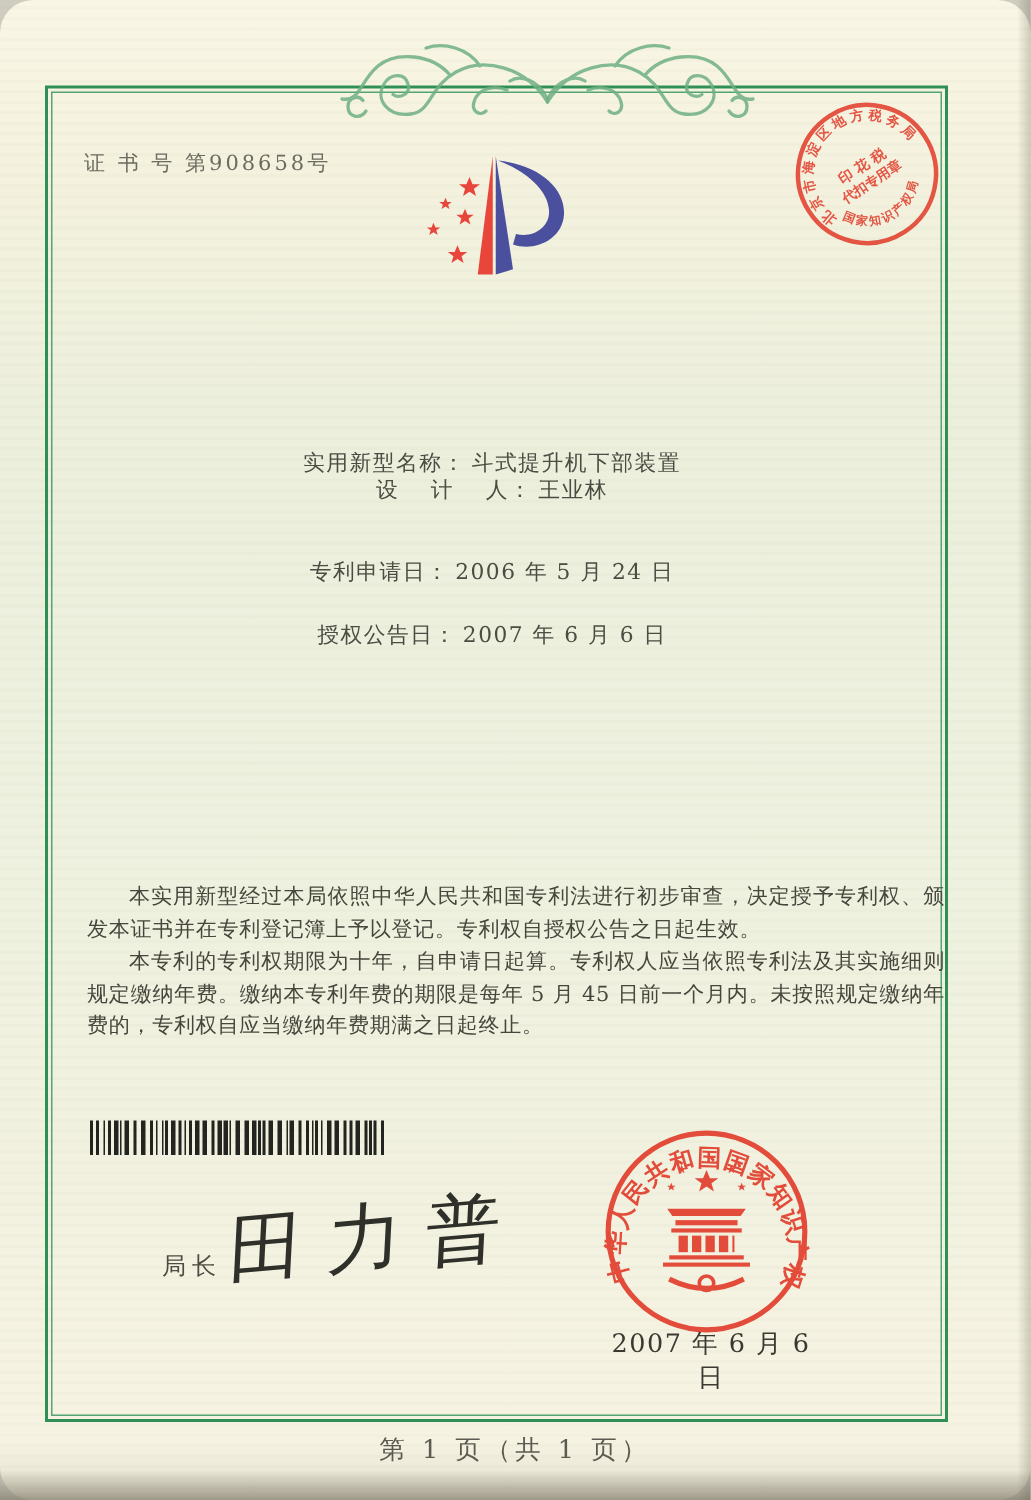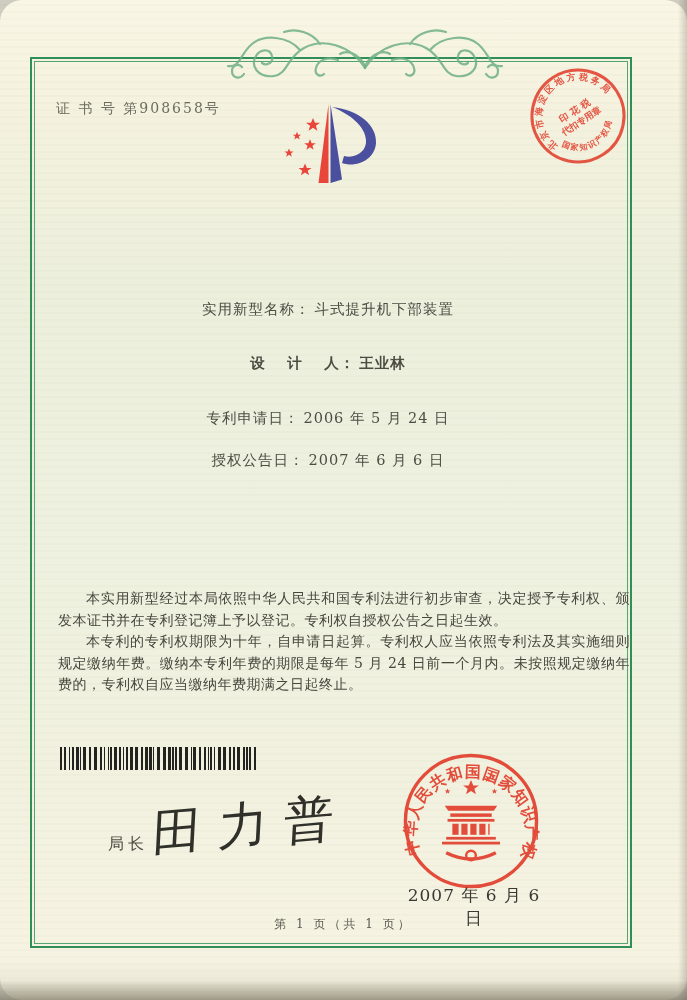--- a/index.html
+++ b/index.html
@@ -29,21 +29,21 @@
     border:2px solid var(--border-green);}
   .frame-inner{position:absolute;inset:2px;border:1px solid #55a573;}
   .flourish{position:absolute;left:198px;top:16px;width:334px;height:82px;}
   .cert-no{position:absolute;left:56px;top:100px;font-size:14px;color:#6b6b60;
     letter-spacing:2px;font-family:"DejaVu Serif",serif;}
   .logo{position:absolute;left:272px;top:92px;width:152px;height:108px;}
   .title{position:absolute;left:0;width:687px;top:208px;text-align:center;
     font-size:40px;font-weight:bold;letter-spacing:9px;color:#35352f;}
   .fields{position:absolute;left:58px;top:300px;width:540px;font-size:14.5px;color:#4c4c42;}
   .field{line-height:18px;text-align:center;}
-  .field:nth-child(2){margin-top:36px;font-weight:bold;}
+  .field:nth-child(2){}
   .field:nth-child(3){margin-top:37px;}
   .field:nth-child(4){margin-top:24px;}
   .field:nth-child(5){margin-top:30px;}
   .field:nth-child(6){margin-top:29px;}
   .field .lbl{letter-spacing:1px;}
   .field .val{margin-left:4px;letter-spacing:1px;}
   .paras{position:absolute;left:58px;top:588px;width:572px;color:#46463c;}
   .paras p{font-size:14px;line-height:21.5px;text-indent:2em;text-align:justify;
     letter-spacing:.5px;}
   .barcode{position:absolute;left:60px;top:747px;width:344px;height:23px;
@@ -51,22 +51,22 @@
   .barcode i{display:block;background:#23231f;height:100%;}
   .sig-role{position:absolute;left:108px;top:834px;font-size:16px;color:#4c4c42;letter-spacing:4px;}
   .sig-name{position:absolute;left:152px;top:792px;font-size:50px;color:#30302a;
     letter-spacing:16px;transform:rotate(-5deg) skewX(-8deg);
     font-family:"DejaVu Sans",sans-serif;}
   .agency-seal{position:absolute;left:402px;top:752px;width:138px;height:138px;opacity:.93;}
   .tax-seal{position:absolute;left:528px;top:66px;width:100px;height:100px;
     transform:rotate(-33deg);opacity:.88;}
   .seal-date{position:absolute;left:398px;top:884px;width:152px;text-align:center;
     font-size:17px;color:#3a3a33;letter-spacing:1px;}
-  .footer{position:absolute;left:0;width:687px;top:916px;text-align:center;
-    font-size:12px;color:#5a5a50;letter-spacing:3px;}
+  .footer{position:absolute;left:0;width:687px;top:955px;text-align:center;
+    font-size:17px;color:#5a5a50;letter-spacing:3px;}
   svg text{font-family:"DejaVu Serif",serif;}
 </style>
 </head>
 <body>
 
 <div class="page">
 
   <div class="frame">
     <div class="frame-inner"></div>
   </div>
@@ -117,21 +117,21 @@
     <div class="field">
       <span class="lbl">专利申请日：</span><span class="val">2006 年 5 月 24 日</span>
     </div>
     <div class="field">
       <span class="lbl">授权公告日：</span><span class="val">2007 年 6 月 6 日</span>
     </div>
   </div>
 
   <div class="paras">
     <p>本实用新型经过本局依照中华人民共和国专利法进行初步审查，决定授予专利权、颁发本证书并在专利登记簿上予以登记。专利权自授权公告之日起生效。</p>
-    <p>本专利的专利权期限为十年，自申请日起算。专利权人应当依照专利法及其实施细则规定缴纳年费。缴纳本专利年费的期限是每年 5 月 24 日前一个月内。未按照规定缴纳年费的，专利权自应当缴纳年费期满之日起终止。</p>
+    <p>本专利的专利权期限为十年，自申请日起算。专利权人应当依照专利法及其实施细则规定缴纳年费。缴纳本专利年费的期限是每年 5 月 45 日前一个月内。未按照规定缴纳年费的，专利权自应当缴纳年费期满之日起终止。</p>
   </div>
 
   <div class="barcode">
       <i style="width: 2px; margin-right: 2px;"></i>
       <i style="width: 2px; margin-right: 3px;"></i>
       <i style="width: 1px; margin-right: 2px;"></i>
       <i style="width: 2px; margin-right: 2px;"></i>
       <i style="width: 3px; margin-right: 1px;"></i>
       <i style="width: 1px; margin-right: 2px;"></i>
       <i style="width: 3px; margin-right: 3px;"></i>

